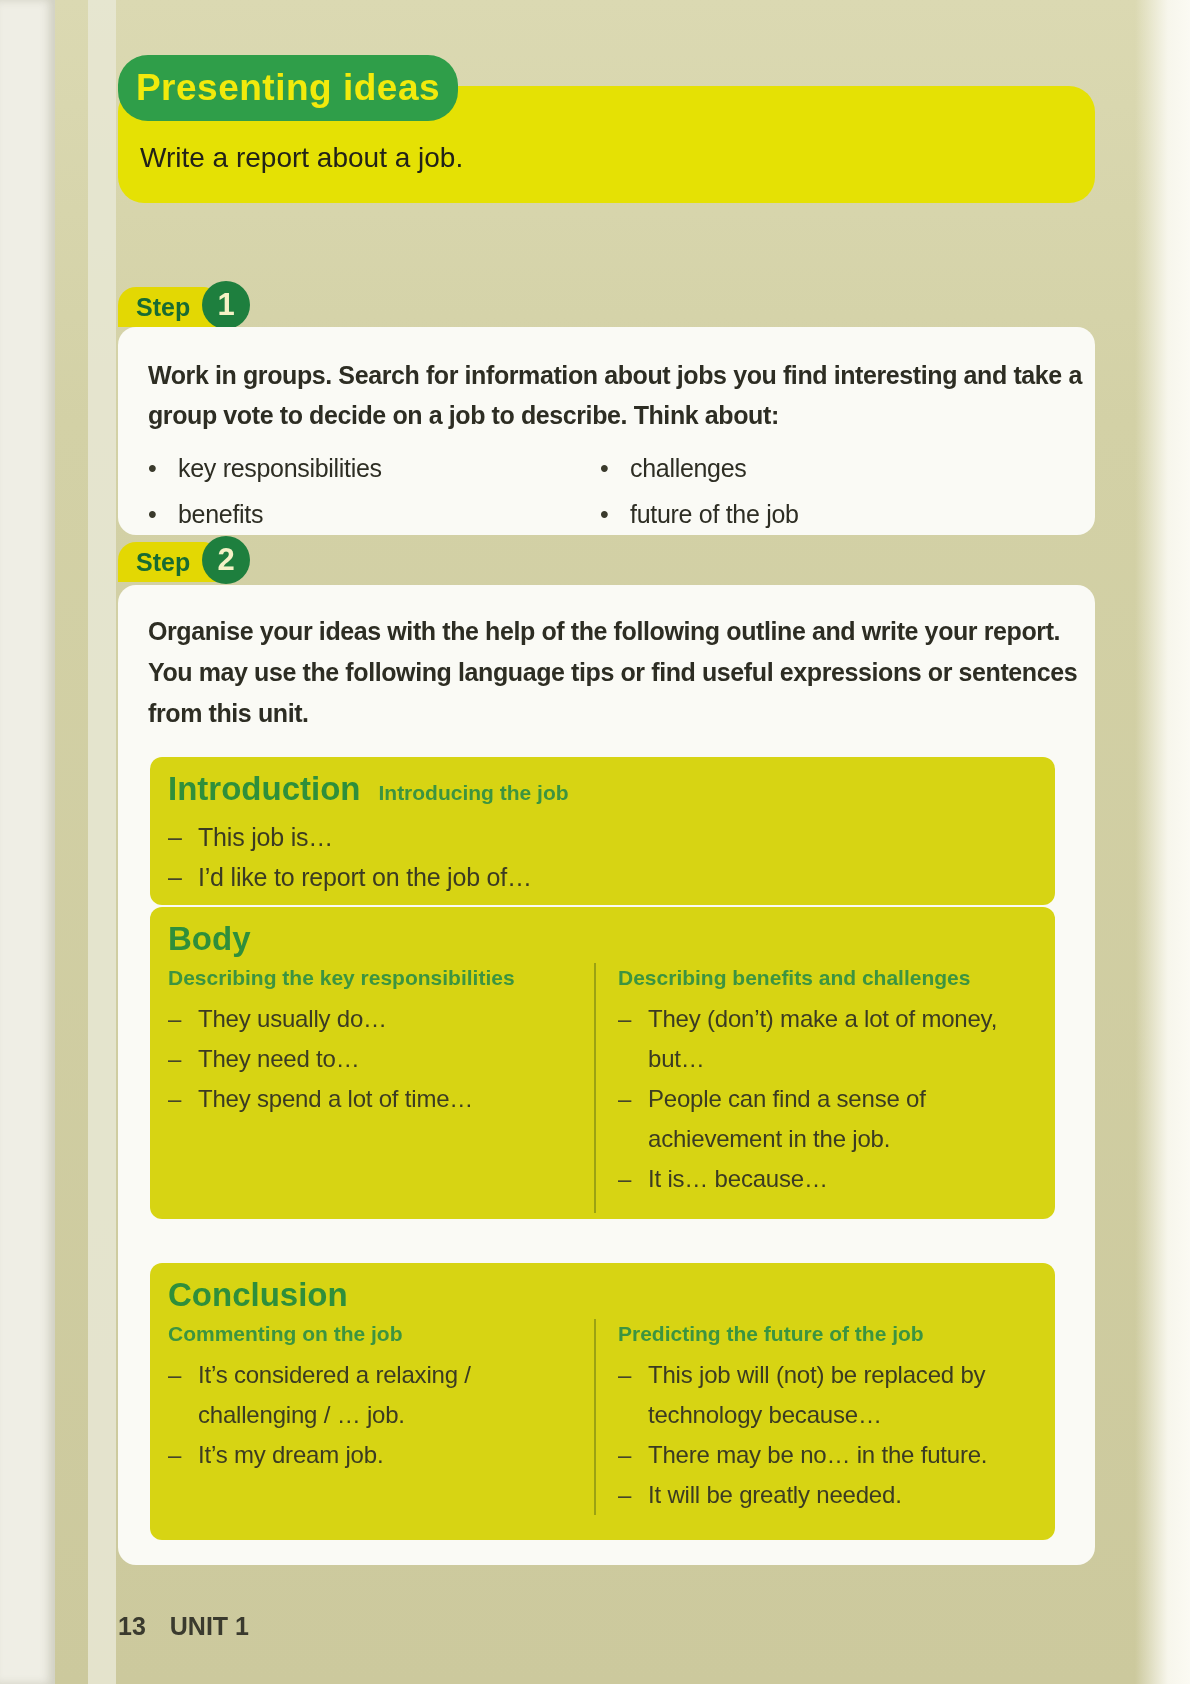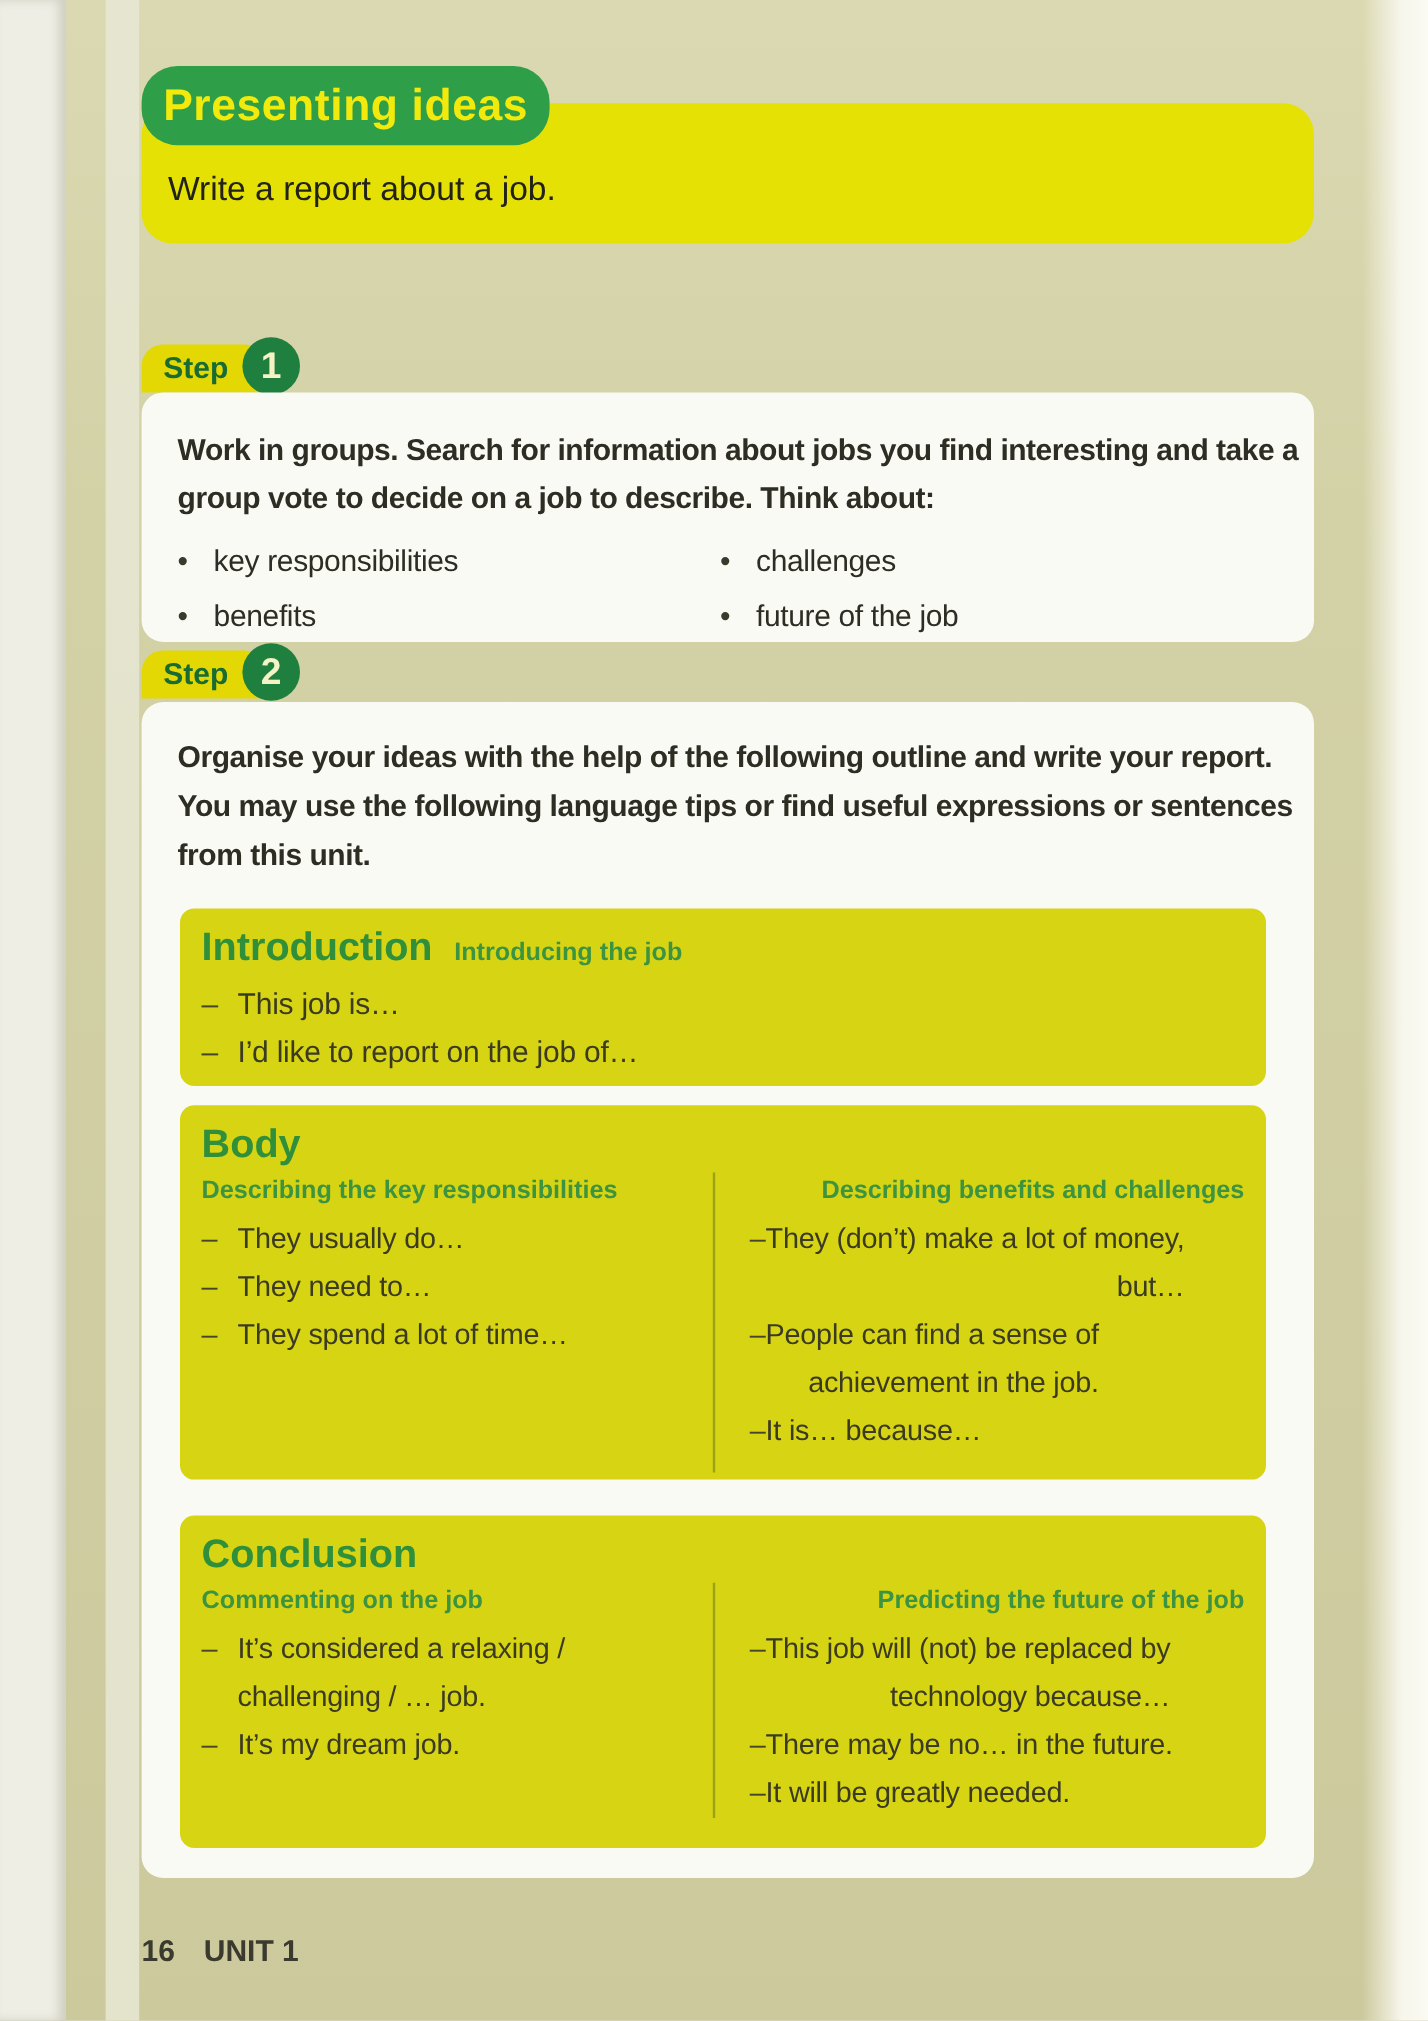--- a/index.html
+++ b/index.html
@@ -44,27 +44,27 @@
   .box2 .para{margin-top:26px;line-height:41px;}
 
   .bullets{display:grid;grid-template-columns:452px 1fr;margin:10px 30px 0;}
   .b{display:flex;line-height:46px;font-size:25px;color:#2d2d23;letter-spacing:-0.3px;}
   .b .dot{width:30px;flex:none;text-align:left;color:#3a3a2c;}
 
   
   .panel{position:absolute;left:32px;width:905px;background:#d7d413;border-radius:12px;
     box-sizing:border-box;padding:12px 18px;}
   .panel-intro{top:172px;height:148px;}
-  .panel-body{top:336px;height:312px;}
+  .panel-body{top:322px;height:312px;}
   .panel-conc{top:678px;height:277px;}
   .panel-head{display:flex;align-items:baseline;gap:18px;}
   .ptitle{font-size:33px;font-weight:bold;color:#2f8f3b;line-height:40px;}
   .psub{font-size:21px;font-weight:bold;color:#3c9440;}
   .cols{display:grid;grid-template-columns:426px 1fr;margin-top:4px;}
-  .cols .col2{border-left:2px solid rgba(96,112,20,.5);padding-left:12px;text-align:right;}
+  .cols .col2{border-left:2px solid rgba(96,112,20,.5);padding-left:22px;}
   .cols .col1{padding-right:4px;}
   .panel-body .cols{min-height:250px;}
   .panel-conc .cols{min-height:196px;}
   .colhead{font-size:21px;font-weight:bold;color:#3c9440;line-height:30px;margin-bottom:6px;}
   .li{display:flex;font-size:24px;color:#3b3b22;line-height:40px;letter-spacing:-0.2px;}
   .li .dash{width:30px;flex:none;color:#45452a;}
   .li .txt div{white-space:nowrap;}
   .items{margin-top:8px;}
   .panel-intro .items .li{font-size:25px;}
 
@@ -250,15 +250,15 @@
           <span class="txt">
             <div>It will be greatly needed.</div>
           </span>
         </div>
       </div>
     </div>
   </div>
 </div>
 
 <div class="footer">
-  <span>16</span>
+  <span>13</span>
   <span>UNIT 1</span>
 </div>
 
 </body></html>

